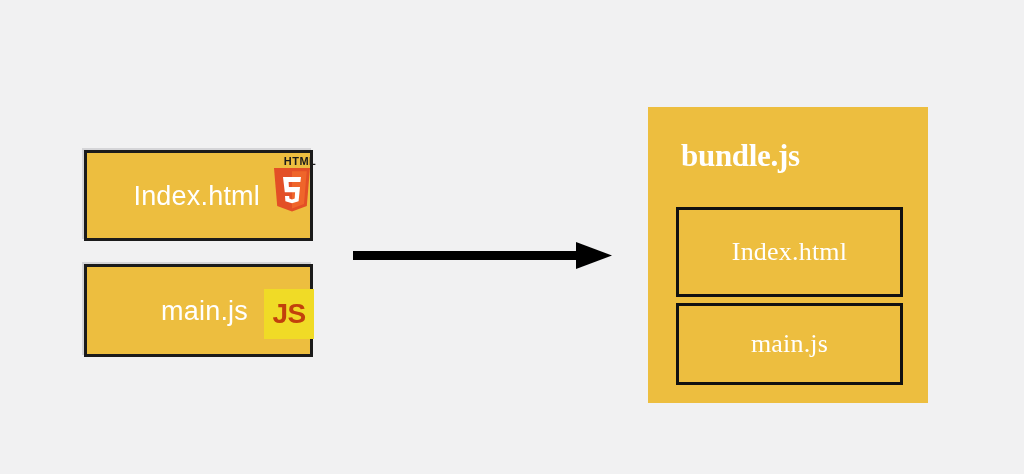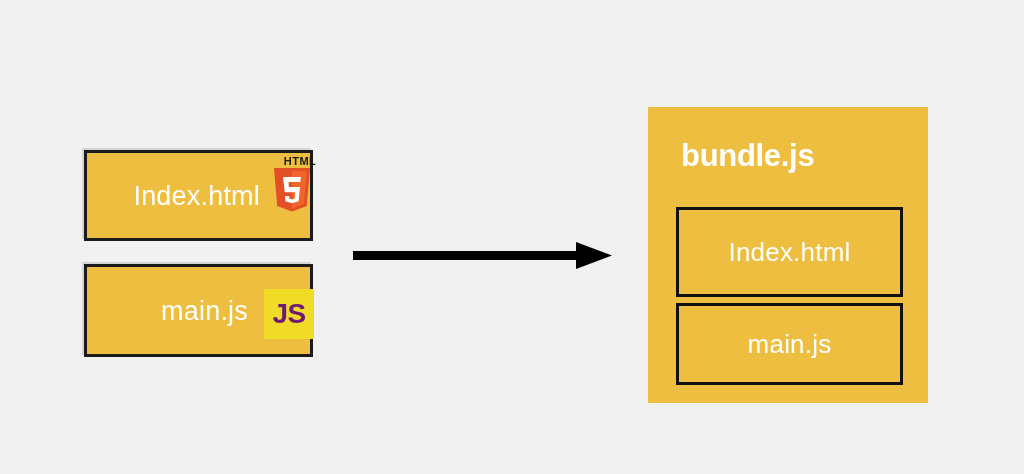--- a/index.html
+++ b/index.html
@@ -76,21 +76,21 @@
     right: -4px;
     top: 22px;
     width: 50px;
     height: 50px;
     background: #f0db26;
     display: flex;
     align-items: center;
     justify-content: center;
   }
   .js-badge span {
-    color: #701a75;
+    color: #c2410c;
     font-size: 28px;
     font-weight: bold;
     letter-spacing: -0.5px;
     line-height: 1;
   }
 
   
   #arrow {
     position: absolute;
     left: 350px;
@@ -101,20 +101,21 @@
 
   
   #bundle-box {
     position: absolute;
     left: 648px;
     top: 107px;
     width: 280px;
     height: 296px;
     background: #edbe3f;
     box-sizing: border-box;
+    font-family: Liberation Serif, serif;
   }
   #bundle-title {
     position: absolute;
     left: 33px;
     top: 33px;
     color: #ffffff;
     font-size: 31px;
     font-weight: bold;
     letter-spacing: -0.3px;
     line-height: 1;

